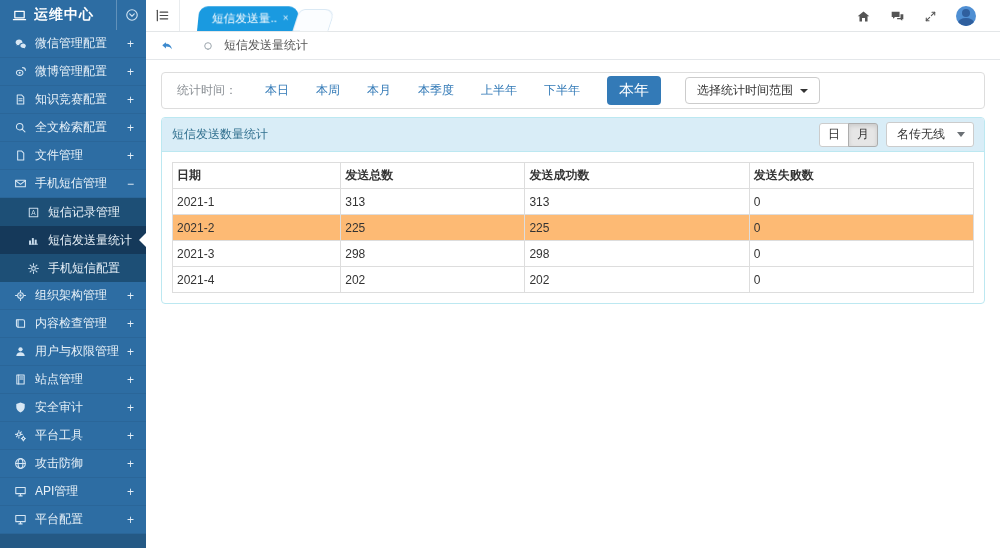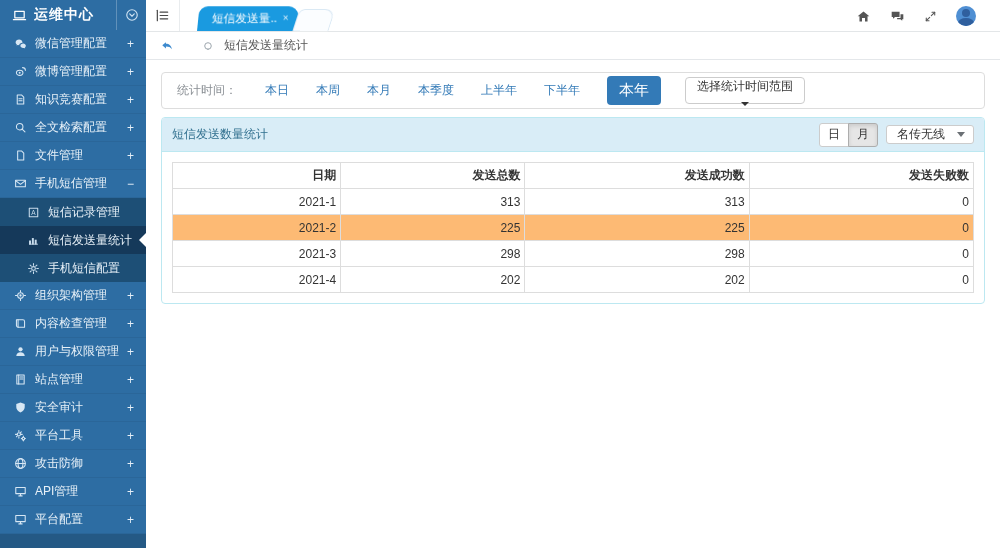--- a/index.html
+++ b/index.html
@@ -94,21 +94,21 @@
   }
   .filter-label { color:#8a8f94; margin-right:28px; }
   .filter-links { display:flex; align-items:center; gap:27px; }
   .filter-link { color:#337ab7; cursor:pointer; text-decoration:none; }
   .filter-link.active {
     background:#337ab7; color:#fff; border-radius:4px; padding:5px 12px; font-size:15px;
   }
   .range-btn {
     margin-left:24px; height:27px; display:inline-flex; align-items:center; gap:7px;
     background:#fff; border:1px solid #ccc; border-radius:4px; padding:0 11px;
-    color:#333; cursor:pointer;flex-direction:column;
+    color:#333; cursor:pointer;
   }
   .caret-down { width:0; height:0; border-left:4px solid transparent; border-right:4px solid transparent; border-top:4px solid #333; }
   .range-text { margin-left:22px; color:#555; }
 
   
   .stats-panel { margin-top:8px; border:1px solid #bce8f1; border-radius:4px; background:#fff; }
   .panel-heading {
     background:#d9edf7; border-bottom:1px solid #bce8f1; border-radius:3px 3px 0 0;
     height:34px; display:flex; align-items:center; justify-content:space-between; padding:0 10px;
   }
@@ -116,29 +116,29 @@
   .heading-tools { display:flex; align-items:center; gap:8px; }
   .btn-group { display:flex; }
   .tgl-btn {
     height:24px; min-width:27px; padding:0 8px; background:#fff; border:1px solid #ccc;
     color:#333; font-size:12px; cursor:pointer; display:flex; align-items:center; justify-content:center;
   }
   .tgl-btn:first-child { border-radius:3px 0 0 3px; }
   .tgl-btn:last-child { border-radius:0 3px 3px 0; margin-left:-1px; }
   .tgl-btn.on { background:#e6e6e6; border-color:#adadad; box-shadow:inset 0 2px 4px rgba(0,0,0,.12); }
   .provider-select {
-    height:19px; background:#fff; border:1px solid #ccc; border-radius:3px;
+    height:25px; background:#fff; border:1px solid #ccc; border-radius:3px;
     display:flex; align-items:center; gap:12px; padding:0 8px 0 10px; color:#333; cursor:pointer;
   }
   .sel-chev { width:0; height:0; border-left:4px solid transparent; border-right:4px solid transparent; border-top:5px solid #6b7075; }
 
   .panel-body { padding:10px; }
   table.stats { width:100%; border-collapse:collapse; }
   table.stats th, table.stats td {
-    border:1px solid #ddd; text-align:right; height:26px; font-size:12px; color:#333;
+    border:1px solid #ddd; text-align:left; height:26px; font-size:12px; color:#333;
     padding:0 4px;
   }
   table.stats th { font-weight:bold; background:#fff; }
   table.stats tr.hl td { background:#fdba74; }
 
   svg { display:block; }
 </style>
 </head>
 <body>
 

